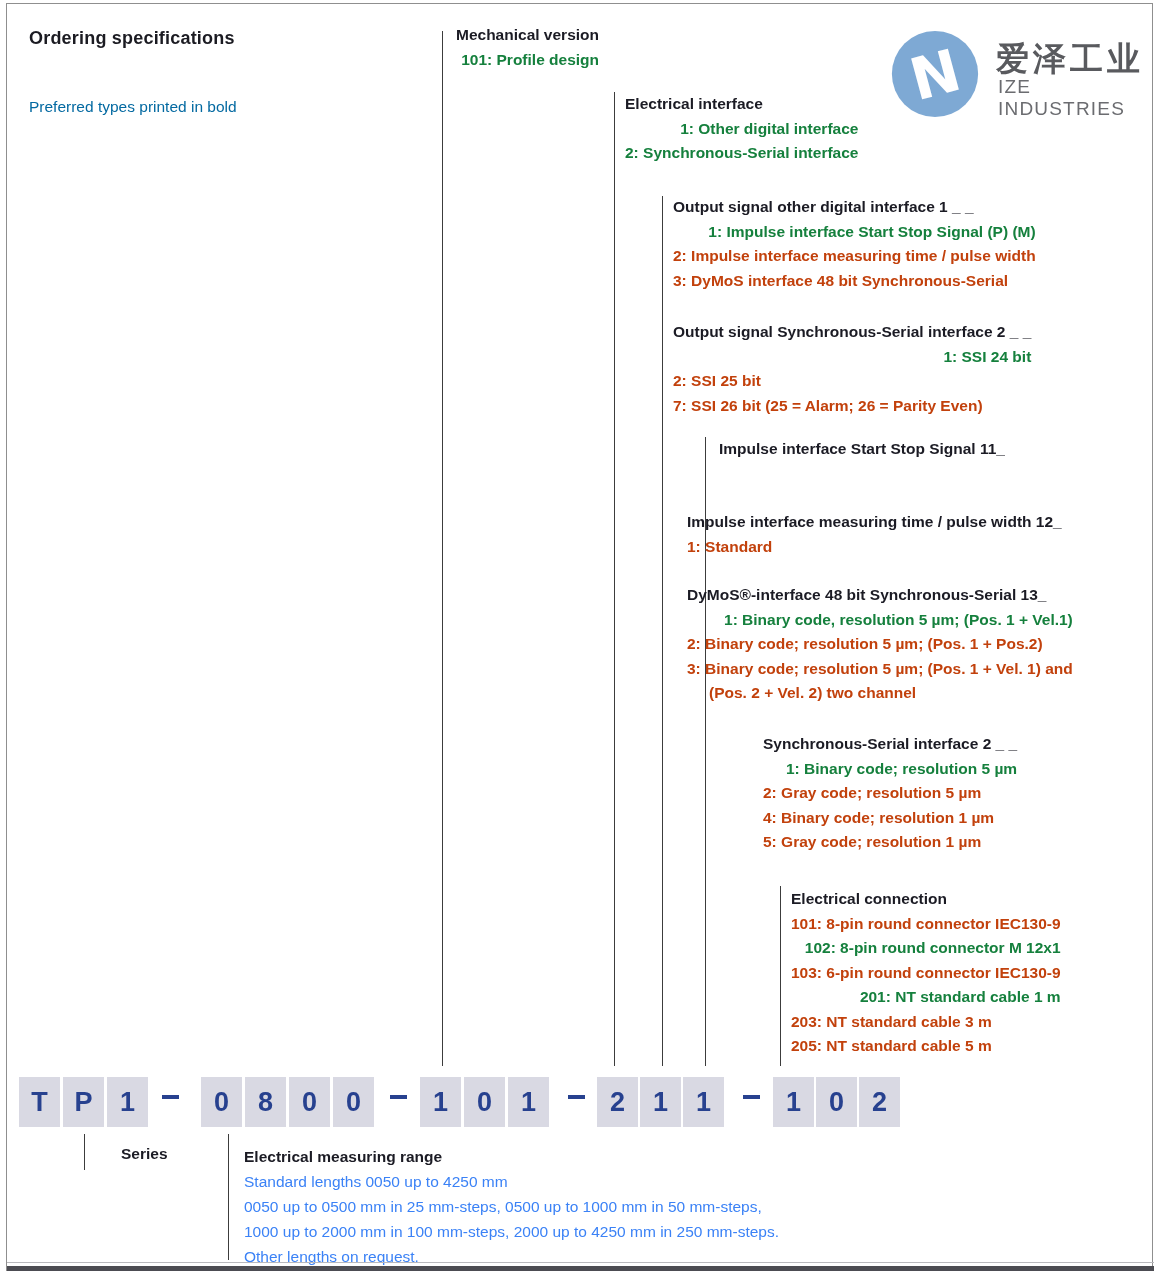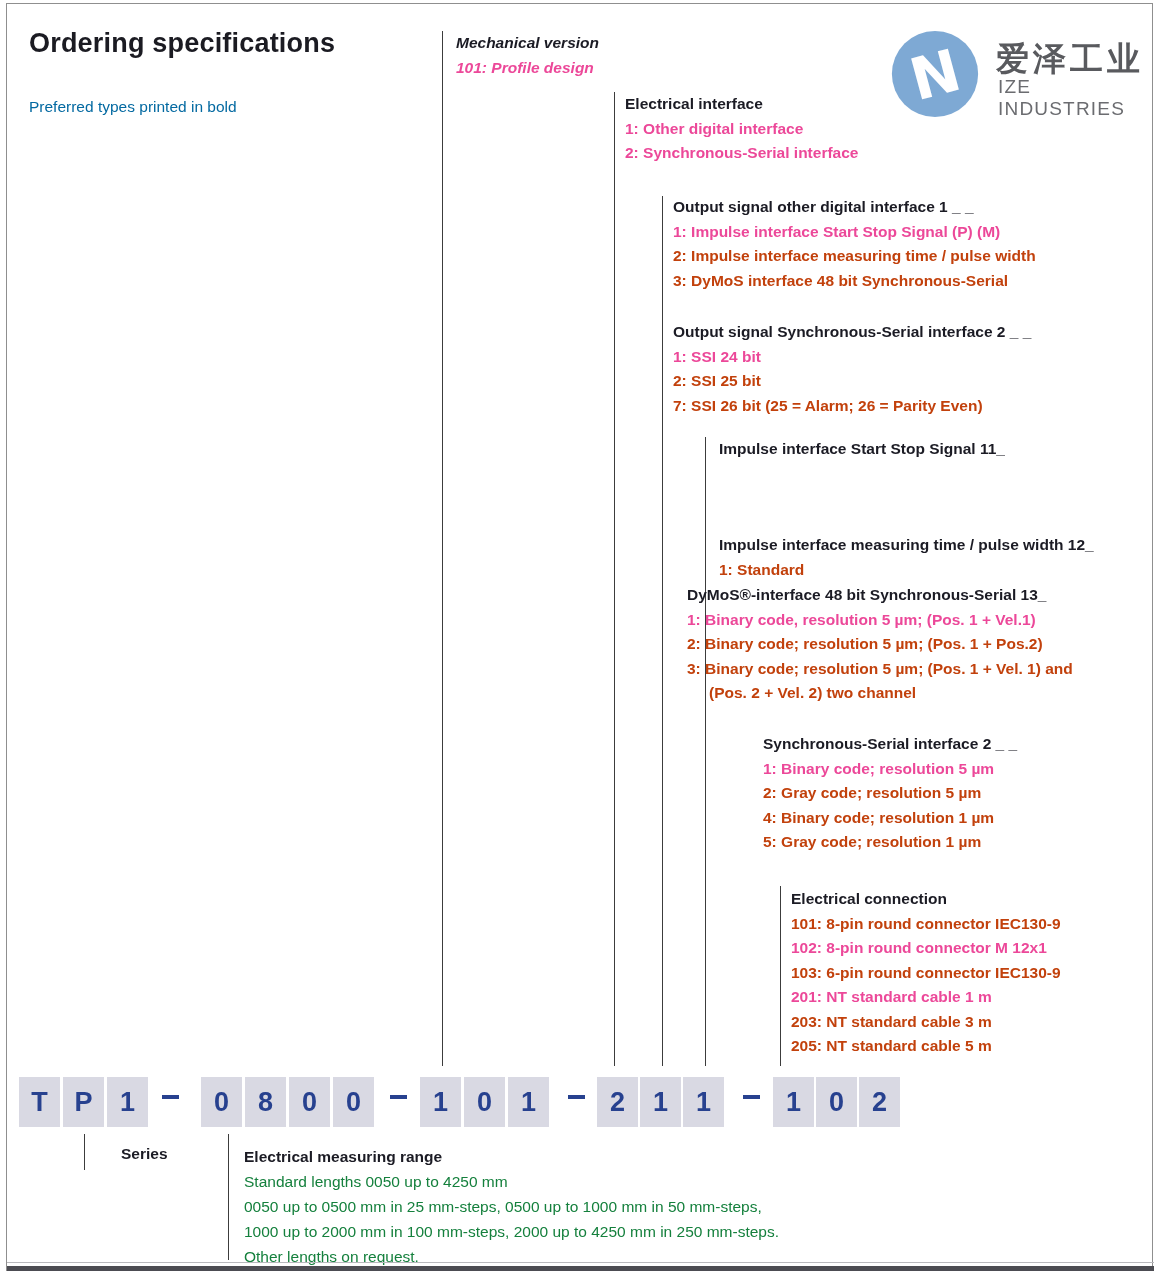--- a/index.html
+++ b/index.html
@@ -1,44 +1,44 @@
 <!DOCTYPE html>
 <html><head>
 <meta charset="utf-8">
 <style>
   html,body{margin:0;padding:0;background:#ffffff;}
   body{width:1161px;height:1275px;position:relative;overflow:hidden;
        font-family:"Liberation Sans","DejaVu Sans",sans-serif;}
   .page{position:absolute;left:6px;top:3px;width:1147px;height:1268px;
         background:#ffffff;border:1px solid #8f8f8f;border-bottom:none;box-sizing:border-box;}
   .abs{position:absolute;}
-  .title{left:22px;top:24px;font-size:27px;font-weight:700;color:#1b1b22;letter-spacing:.2px;}
+  .title{left:22px;top:24px;font-size:18px;font-weight:700;color:#1b1b22;letter-spacing:.2px;}
   .subtitle{left:22px;top:94px;font-size:15.5px;font-weight:400;color:#0369a1;}
   
   .logo-mark{left:884px;top:26px;width:88px;height:88px;}
   .logo-cn{left:989px;top:33px;font-size:33px;font-weight:700;color:#595a5e;letter-spacing:4px;
            font-family:"DejaVu Sans","Liberation Sans",sans-serif;}
   .logo-en{left:991px;top:72px;font-size:19px;font-weight:400;color:#6b6c70;letter-spacing:1.2px;}
   
   .vline{position:absolute;width:1px;background:#3c3c3c;}
   
   .section{position:absolute;font-size:15.5px;line-height:24.5px;white-space:nowrap;}
   .sec-title{font-weight:700;color:#1b1b24;}
   .opt{color:#c2410c;font-weight:700;}
-  .opt.strong{color:#ec4899;font-weight:700;}
+  .opt.strong{color:#15803d;font-weight:700;text-align:right;}
   .opt.indent{padding-left:22px;}
   
   .code-box{position:absolute;width:41px;height:50px;background:#d9d9e3;
             color:#27418f;font-size:27px;font-weight:700;text-align:center;line-height:50px;}
   .code-dash{position:absolute;width:17px;height:4px;background:#27418f;}
   
   .series-label{left:114px;top:1141px;font-size:15.5px;font-weight:700;color:#1b1b24;}
   .range-block{left:237px;top:1140px;font-size:15.5px;line-height:25px;white-space:nowrap;}
   .range-title{font-weight:700;color:#1b1b24;}
-  .range-line{color:#15803d;}
+  .range-line{color:#3b82f6;}
   .rule-light{left:0px;top:1258px;width:1147px;height:1px;background:#b9b9bd;}
   .rule-dark{left:0px;top:1262px;width:1147px;height:5px;background:#4c4c52;}
 </style>
 </head>
 <body>
 
 <div class="page">
 
   <div class="abs title">Ordering specifications</div>
   <div class="abs subtitle">Preferred types printed in bold</div>
@@ -51,21 +51,21 @@
   <div class="abs logo-en">IZE INDUSTRIES</div>
 
   <div class="vline" style="left:435px;top:27px;height:1035px;"></div>
   <div class="vline" style="left:607px;top:88px;height:974px;"></div>
   <div class="vline" style="left:655px;top:192px;height:870px;"></div>
   <div class="vline" style="left:698px;top:433px;height:629px;"></div>
   <div class="vline" style="left:773px;top:882px;height:180px;"></div>
   <div class="vline" style="left:77px;top:1130px;height:36px;"></div>
   <div class="vline" style="left:221px;top:1130px;height:126px;"></div>
 
-  <div class="section" style="left:449px;top:27px;font-style:italic;">
+  <div class="section" style="left:449px;top:19px;">
       <div class="sec-title">Mechanical version</div>
       <div class="opt strong">101: Profile design</div>
     </div>
   <div class="section" style="left:618px;top:88px;">
       <div class="sec-title">Electrical interface</div>
       <div class="opt strong">1: Other digital interface</div>
       <div class="opt strong">2: Synchronous-Serial interface</div>
     </div>
   <div class="section" style="left:666px;top:191px;">
       <div class="sec-title">Output signal other digital interface 1 _ _</div>
@@ -75,21 +75,21 @@
     </div>
   <div class="section" style="left:666px;top:316px;">
       <div class="sec-title">Output signal Synchronous-Serial interface 2 _ _</div>
       <div class="opt strong">1: SSI 24 bit</div>
       <div class="opt">2: SSI 25 bit</div>
       <div class="opt">7: SSI 26 bit (25 = Alarm; 26 = Parity Even)</div>
     </div>
   <div class="section" style="left:712px;top:433px;">
       <div class="sec-title">Impulse interface Start Stop Signal 11_</div>
     </div>
-  <div class="section" style="left:712px;top:506px;margin-top:23px;">
+  <div class="section" style="left:680px;top:506px;">
       <div class="sec-title">Impulse interface measuring time / pulse width 12_</div>
       <div class="opt">1: Standard</div>
     </div>
   <div class="section" style="left:680px;top:579px;">
       <div class="sec-title">DyMoS®-interface 48 bit Synchronous-Serial 13_</div>
       <div class="opt strong">1: Binary code, resolution 5 µm; (Pos. 1 + Vel.1)</div>
       <div class="opt">2: Binary code; resolution 5 µm; (Pos. 1 + Pos.2)</div>
       <div class="opt">3: Binary code; resolution 5 µm; (Pos. 1 + Vel. 1) and</div>
       <div class="opt indent">(Pos. 2 + Vel. 2) two channel</div>
     </div>

